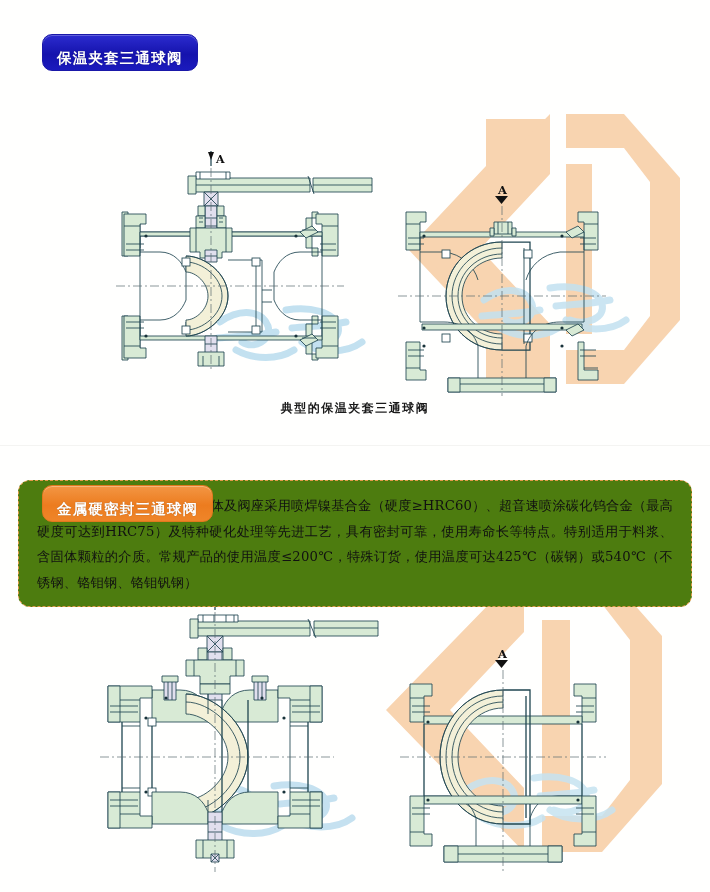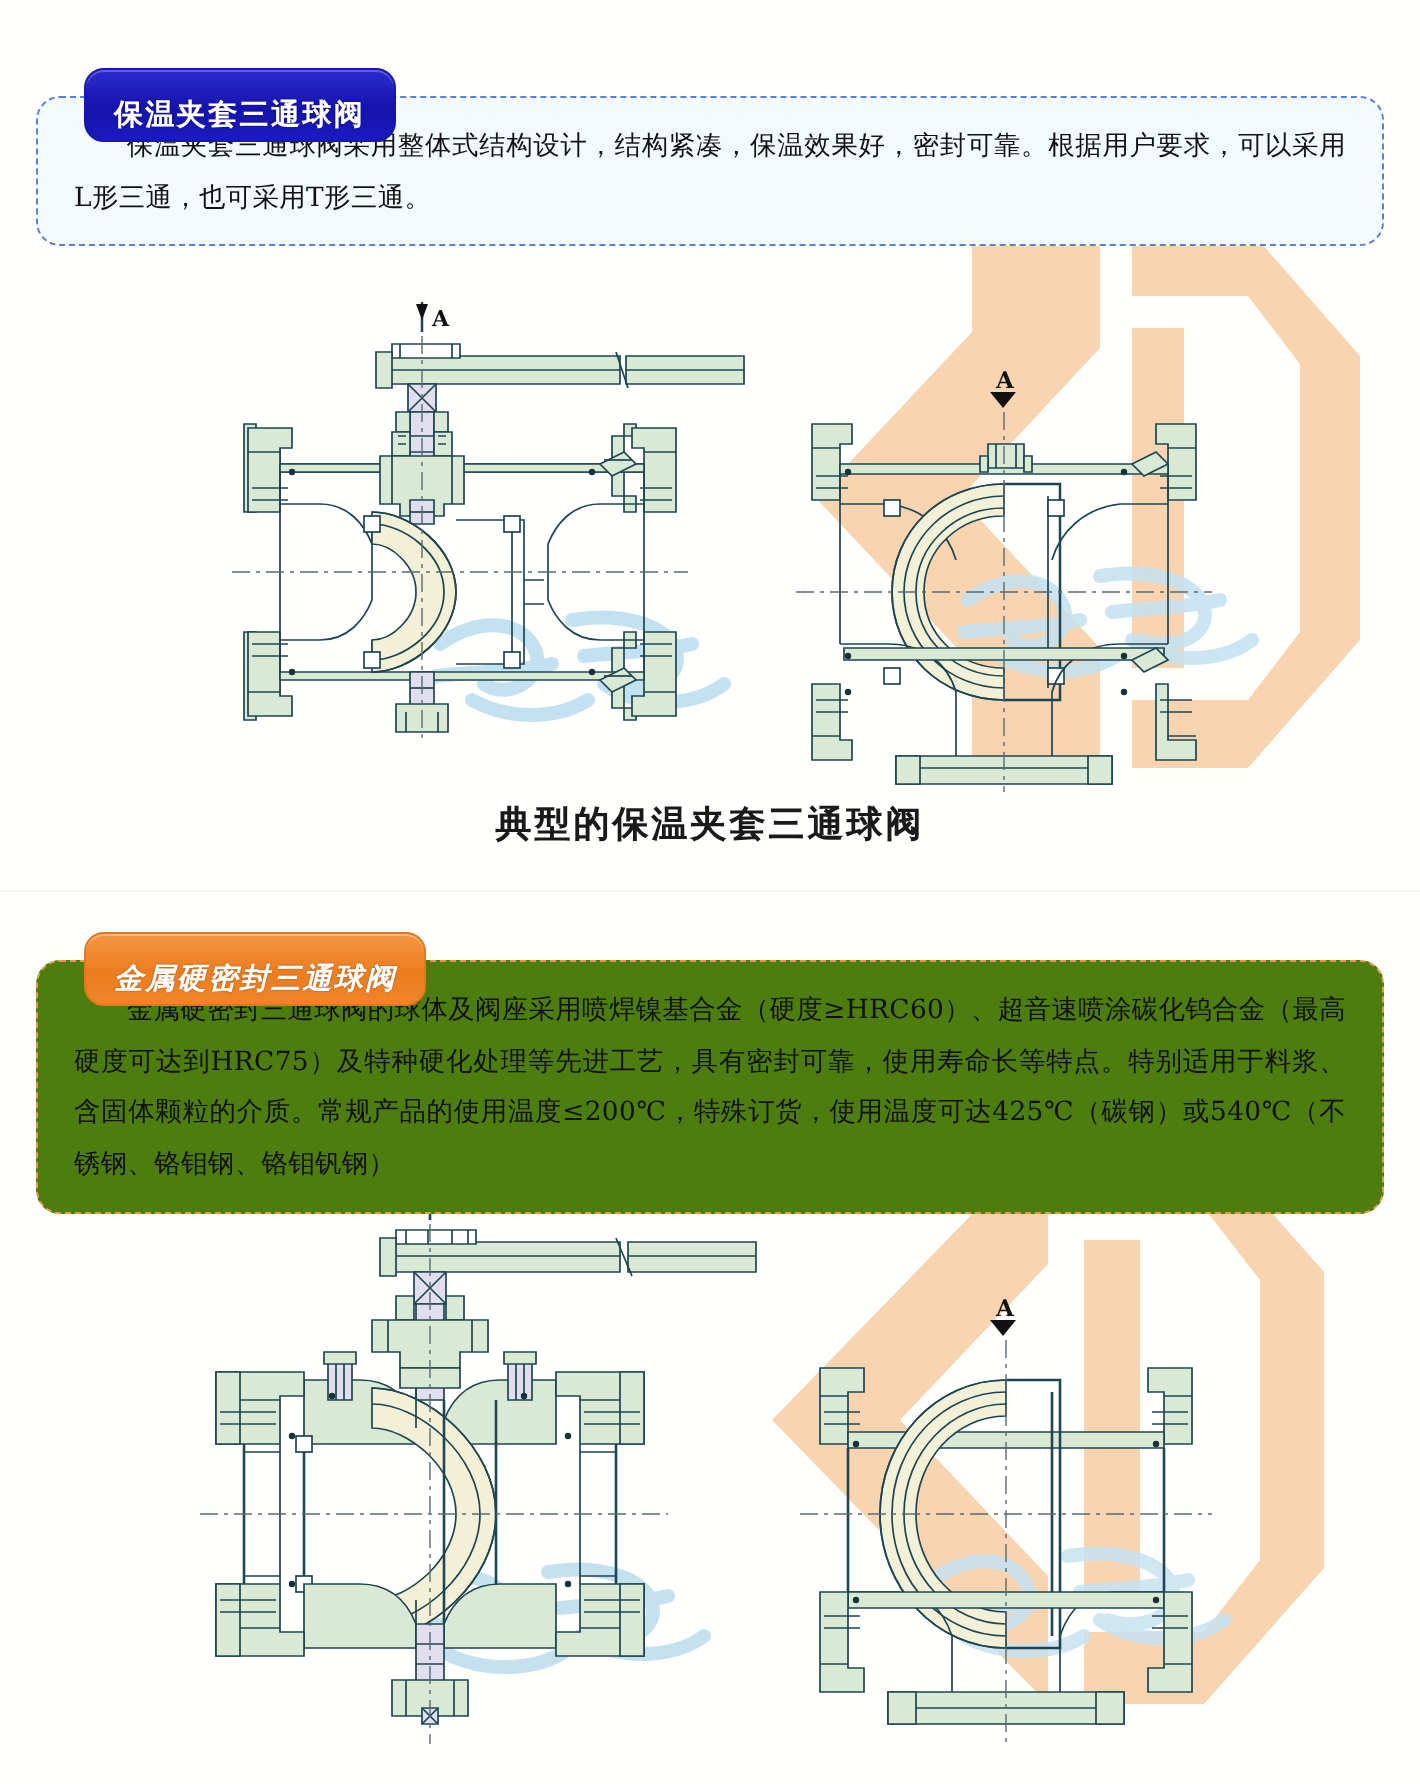--- a/index.html
+++ b/index.html
@@ -62,21 +62,21 @@
   #textbox-2{
     top:480px;
     background:#4d7c0f;
     border:1.4px dashed #e29a4a;
   }
   .textbox p{margin:0;text-indent:2em;}
 
   
   .caption{
     position:absolute;width:710px;text-align:center;
-    font-size:18px;font-weight:bold;color:#1a1a1a;
+    font-size:12px;font-weight:bold;color:#1a1a1a;
     letter-spacing:1.5px;
     font-family:"DejaVu Sans","Liberation Sans",sans-serif;
   }
   #caption-1{top:400px;}
   #caption-2{top:848px;}
 
   
   .drawing{position:absolute;left:0;top:0;width:710px;}
   #drawing-1{height:400px;}
   #drawing-2{height:446px;}
@@ -321,23 +321,20 @@
           <path class="ctr" d="M398 296 L606 296"></path>
           <path class="ctr" d="M502 206 L502 396"></path>
         </g>
       </svg>
     </div>
 
     <div class="badge-wrap">
       <span class="badge blue">保温夹套三通球阀</span>
     </div>
 
-    <div class="textbox" id="textbox-1">
-      <p>保温夹套三通球阀采用整体式结构设计，结构紧凑，保温效果好，密封可靠。根据用户要求，可以采用L形三通，也可采用T形三通。</p>
-    </div>
 
     <div class="caption" id="caption-1">典型的保温夹套三通球阀</div>
   </div>
 
   <div class="sep"></div>
 
   <div class="section" id="section-2" style="top:0;height:892px;">
 
     <div class="drawing" id="drawing-2" style="top:0;height:892px;">
 
@@ -518,21 +515,21 @@
           <circle class="d" cx="578" cy="722" r="1.6"></circle>
           <circle class="d" cx="428" cy="800" r="1.6"></circle>
           <circle class="d" cx="578" cy="800" r="1.6"></circle>
 
           <path class="cl" d="M400 757 L606 757"></path>
           <path class="cl" d="M503 670 L503 874"></path>
         </g>
       </svg>
     </div>
 
-    <div class="badge-wrap" style="top:466px;font-style:italic;">
+    <div class="badge-wrap" style="top:485px;">
       <span class="badge orange">金属硬密封三通球阀</span>
     </div>
 
     <div class="textbox" id="textbox-2">
       <p>金属硬密封三通球阀的球体及阀座采用喷焊镍基合金（硬度≥HRC60）、超音速喷涂碳化钨合金（最高硬度可达到HRC75）及特种硬化处理等先进工艺，具有密封可靠，使用寿命长等特点。特别适用于料浆、含固体颗粒的介质。常规产品的使用温度≤200℃，特殊订货，使用温度可达425℃（碳钢）或540℃（不锈钢、铬钼钢、铬钼钒钢）</p>
     </div>
 
   </div>
 
 </div>

